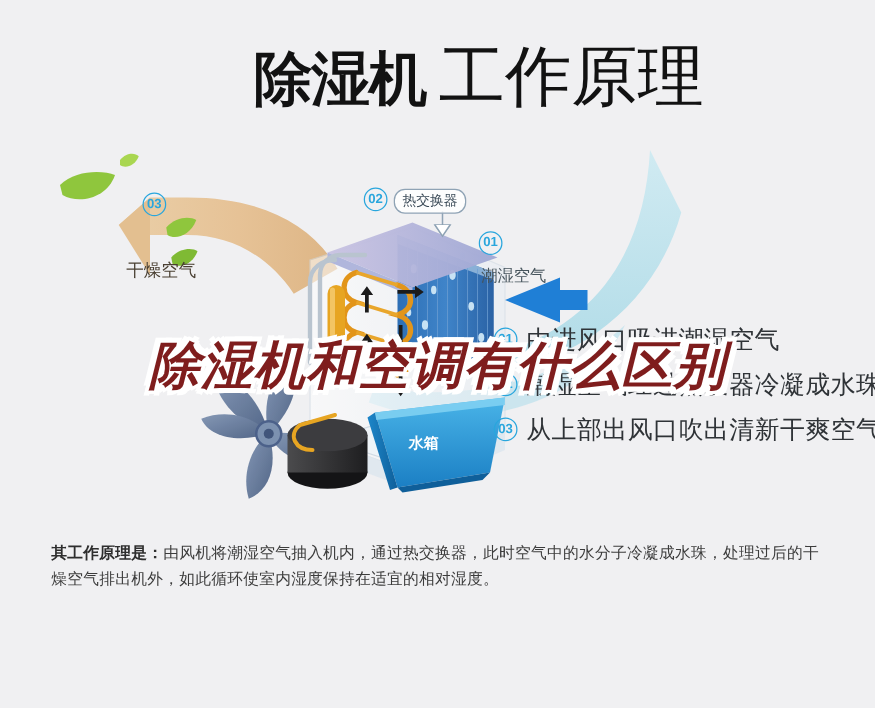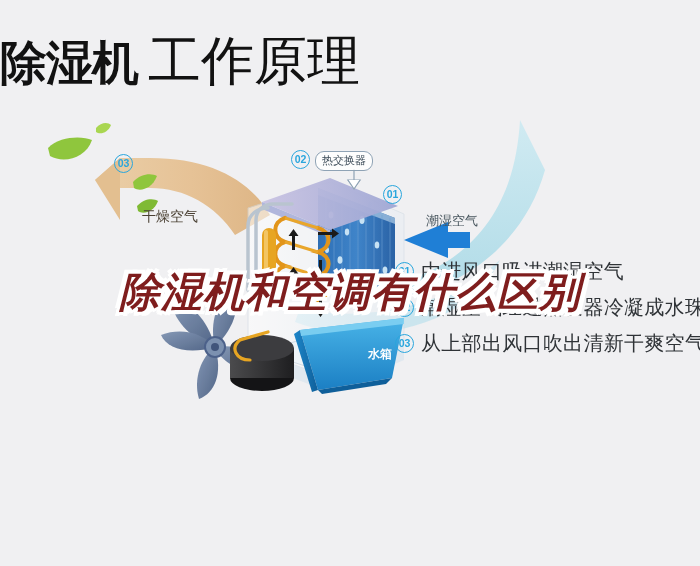--- a/index.html
+++ b/index.html
@@ -21,21 +21,21 @@
     background: #f0f0f2;
     overflow: hidden;
   }
 
   
   .header {
     position: absolute;
     left: 0;
     top: 26px;
     width: 563px;
-    text-align: left;
+    text-align: right;
     white-space: nowrap;
   }
   .title-bold {
     font-size: 47px;
     font-weight: 700;
     color: #121212;
     letter-spacing: -1px;
     vertical-align: baseline;
   }
   .title-light {
@@ -56,21 +56,20 @@
     height: 300px;
   }
   .illus svg { display: block; }
 
   
   .dlabel {
     position: absolute;
     color: #3a3f45;
     white-space: nowrap;
     font-weight: 500;
-    margin-left: 41px;
   }
   .lbl-dry   { left: 101px; top: 208px; font-size: 14px; color: #4a4033; }
   .lbl-humid { left: 385px; top: 212px; font-size: 13px; color: #46545c; }
   .lbl-tank  { left: 327px; top: 346px; font-size: 12px; color: #ffffff; font-weight: 700; }
 
   .callout-box {
     position: absolute;
     left: 315px;
     top: 151px;
     border: 1px solid #8fa3b5;
@@ -358,15 +357,16 @@
     </div>
     <div class="step-row">
       <div class="step-num">03</div>
       <div class="step-text">从上部出风口吹出清新干爽空气</div>
     </div>
   </div>
 
   <div class="overlay-title">除湿机和空调有什么区别</div>
 
   <div class="bodycopy">
+    <p class="para second"><span class="lead">其工作原理是：</span><span>由风机将潮湿空气抽入机内，通过热交换器，此时空气中的水分子冷凝成水珠，处理过后的干燥空气排出机外，如此循环使室内湿度保持在适宜的相对湿度。</span></p>
   </div>
 
 </div>
 
 </body></html>

